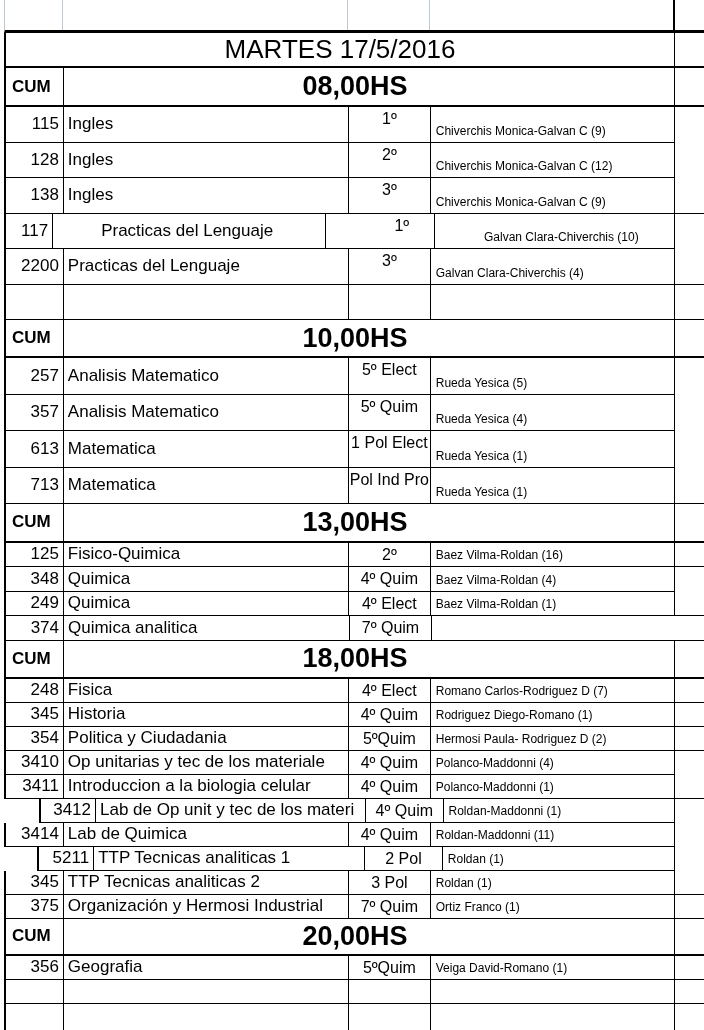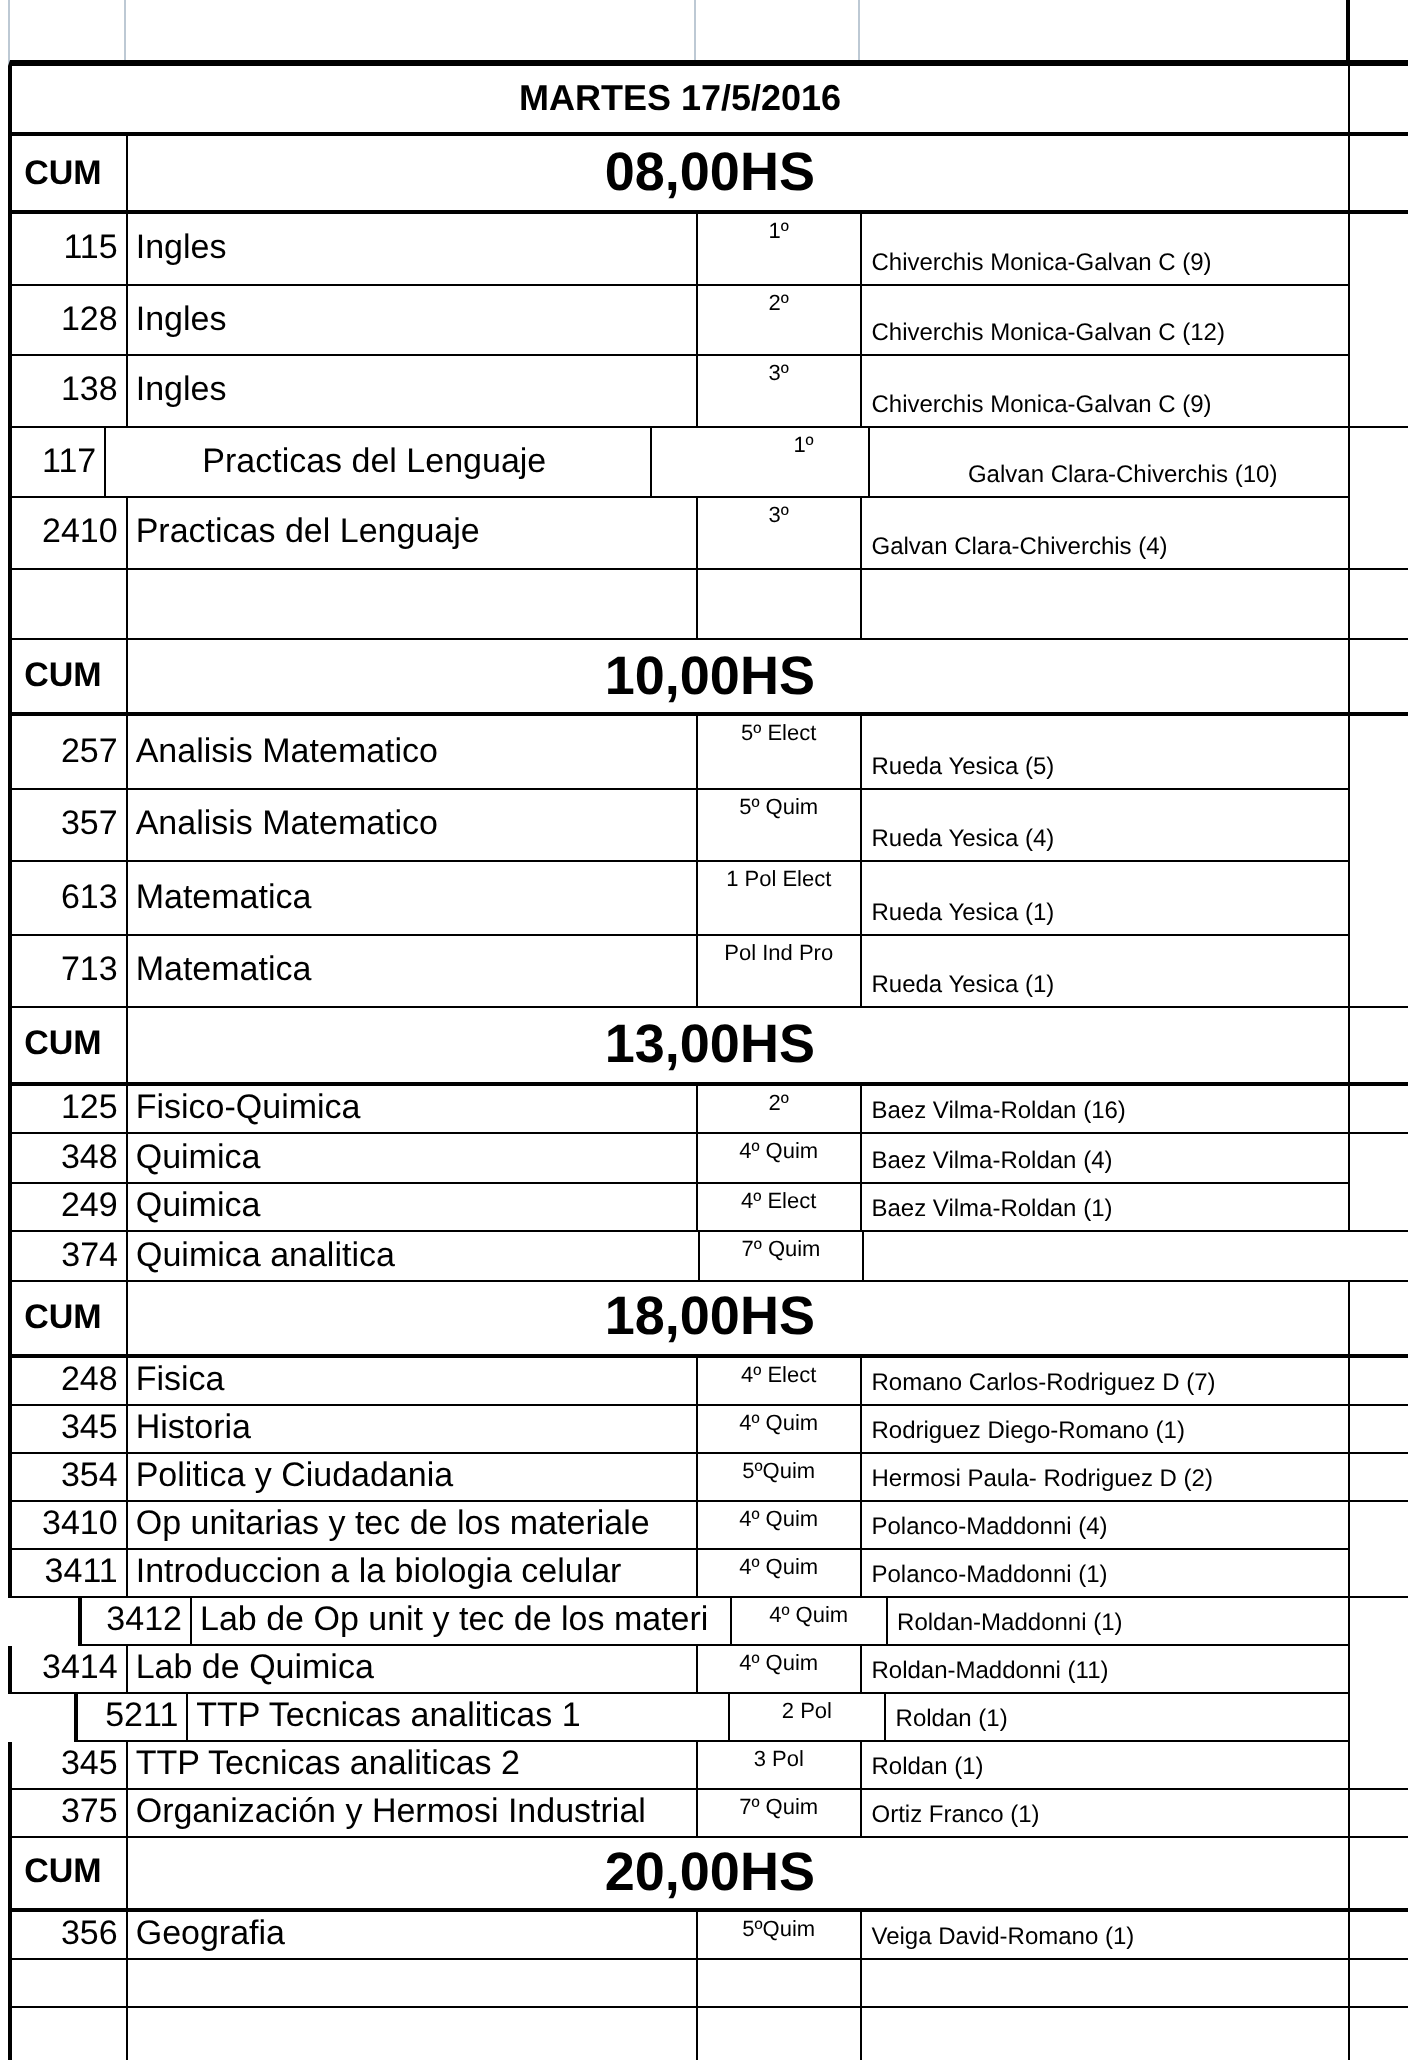--- a/index.html
+++ b/index.html
@@ -20,24 +20,24 @@
   .row.grid{border-left:1px solid var(--grid-light);border-bottom:3px solid var(--border);}
   .row.title,.row.header{border-bottom:2px solid var(--border);}
 
   .cell{box-sizing:border-box;height:100%;border-right:1px solid var(--border);
         overflow:hidden;white-space:nowrap;display:flex;}
   .row.grid .cell{border-right:1px solid var(--grid-light);}
   .row.grid .cell.c-teacher{border-right:2px solid var(--border);}
 
   .c-code{width:58px;justify-content:flex-end;align-items:center;padding-right:4px;font-size:17px;}
   .c-subject{width:286px;align-items:center;padding-left:4px;font-size:17px;}
-  .c-year{width:82px;justify-content:center;align-items:flex-start;padding-top:3px;font-size:11px;}
+  .c-year{width:82px;justify-content:center;align-items:flex-start;padding-top:3px;font-size:16px;}
   .c-teacher{width:245px;align-items:flex-end;padding-left:5px;padding-bottom:4px;font-size:12px;}
 
-  .c-title{width:671px;justify-content:center;align-items:center;font-weight:bold;font-size:18px;}
+  .c-title{width:671px;justify-content:center;align-items:center;font-weight:normal;font-size:26px;}
   .c-cum{width:58px;justify-content:center;align-items:center;font-weight:bold;font-size:17px;padding-right:6px;}
   .c-time{width:613px;justify-content:center;align-items:center;font-weight:bold;font-size:27px;padding-right:28px;}
 
   .rcell{box-sizing:border-box;display:flex;justify-content:center;align-items:center;
          font-weight:bold;font-size:19px;border-bottom:1px solid var(--border);background:var(--bg);}
   .rcell.grid{border-bottom:3px solid var(--border);}
   .rcell.title,.rcell.header{border-bottom:2px solid var(--border);}
 </style>
 </head>
 <body>
@@ -75,21 +75,21 @@
     <div class="cell c-year">3º</div>
     <div class="cell c-teacher">Chiverchis Monica-Galvan C (9)</div>
   </div>
       <div class="row body" style="height: 35.5px; gap: 44px;">
     <div class="cell c-code">117</div>
     <div class="cell c-subject">Practicas del Lenguaje</div>
     <div class="cell c-year">1º</div>
     <div class="cell c-teacher">Galvan Clara-Chiverchis (10)</div>
   </div>
       <div class="row body" style="height: 35.5px;">
-    <div class="cell c-code">2410</div>
+    <div class="cell c-code">2200</div>
     <div class="cell c-subject">Practicas del Lenguaje</div>
     <div class="cell c-year">3º</div>
     <div class="cell c-teacher">Galvan Clara-Chiverchis (4)</div>
   </div>
       <div class="row body" style="height: 35.5px;">
     <div class="cell c-code"></div>
     <div class="cell c-subject"></div>
     <div class="cell c-year"></div>
     <div class="cell c-teacher"></div>
   </div>

